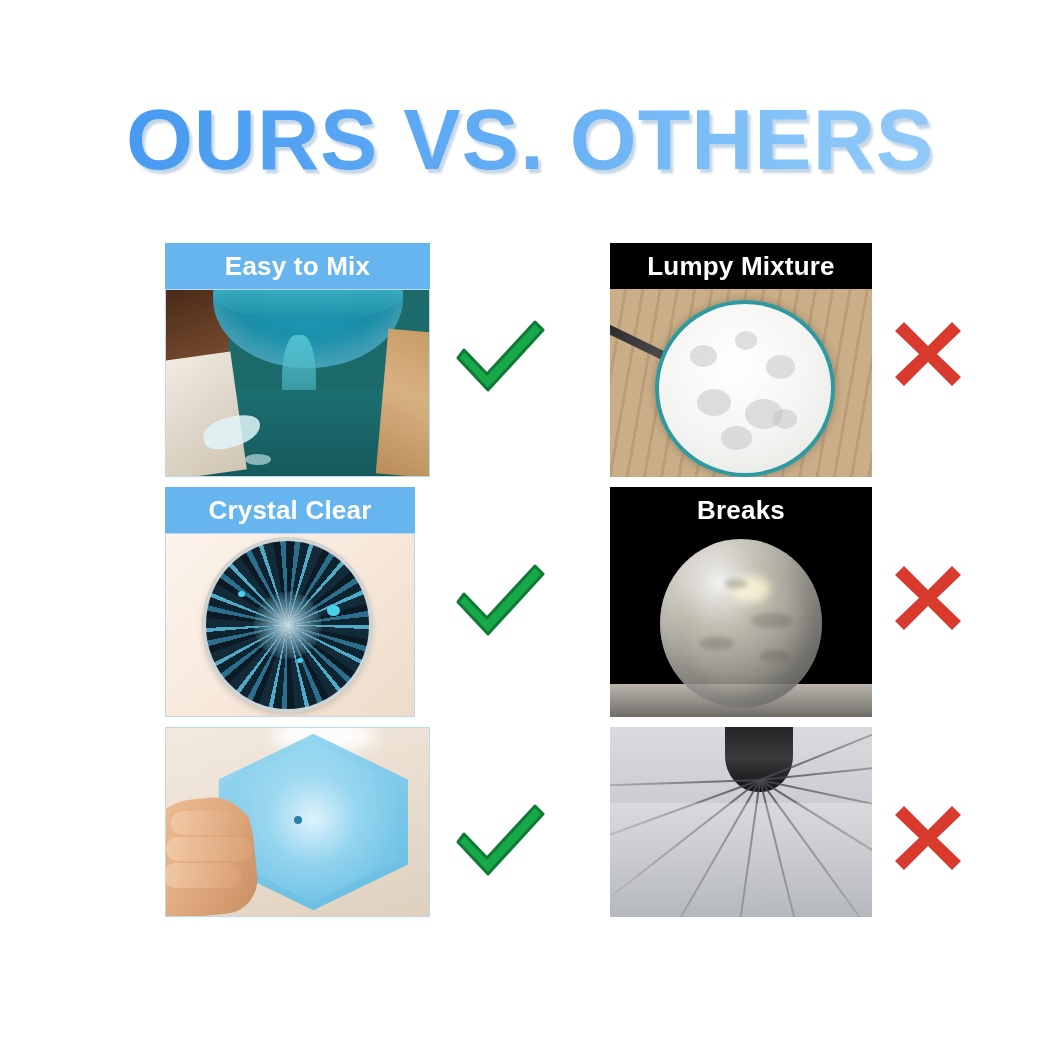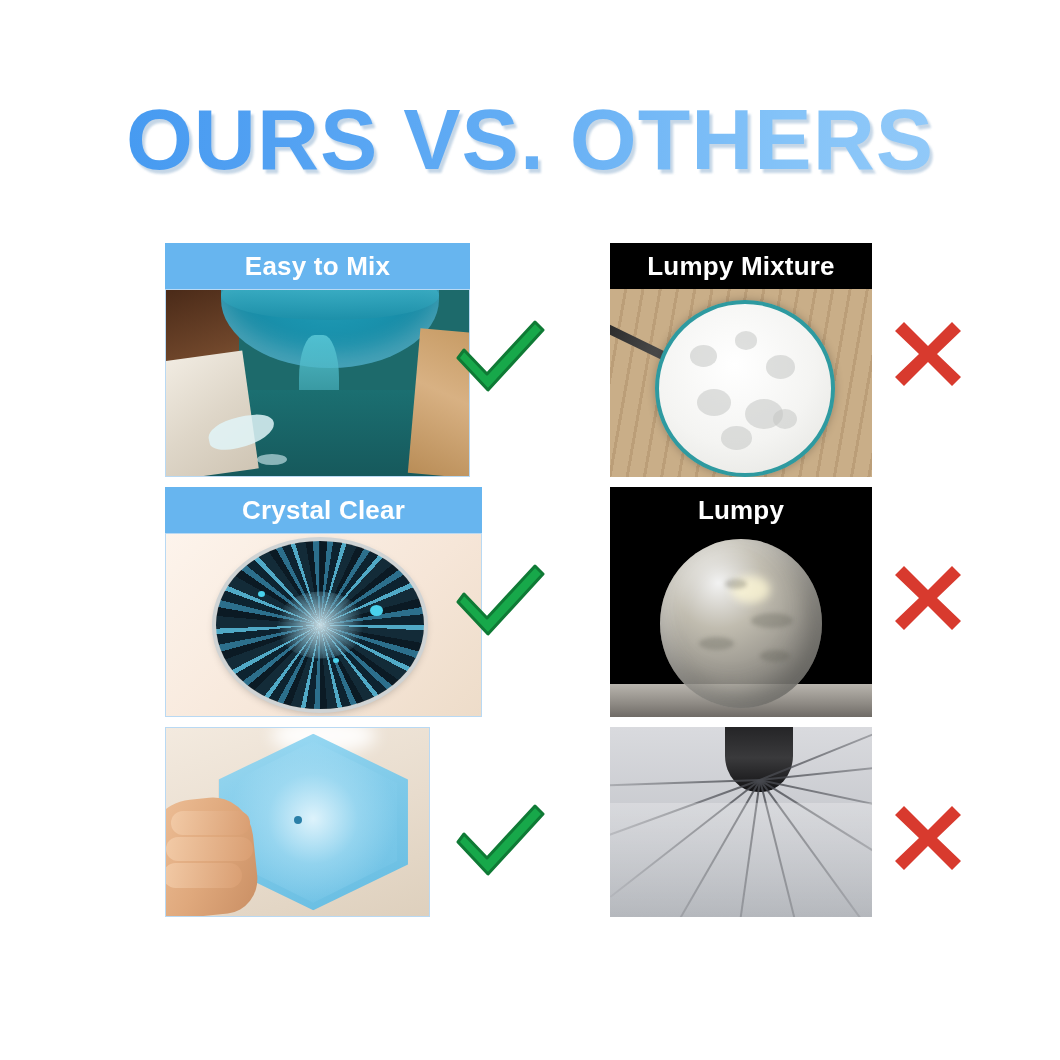--- a/index.html
+++ b/index.html
@@ -246,21 +246,21 @@
   .ph-umbrella .sheen {
     position: absolute; left: 0; top: 40%; width: 100%; height: 60%;
     background: linear-gradient(180deg, rgba(255,255,255,0.25), rgba(255,255,255,0));
   }
 </style>
 </head>
 <body>
 
 <div id="title">OURS VS. OTHERS</div>
 
-<div class="panel ours" style="left:165px; top:243px; width:305px;">
+<div class="panel ours" style="left:165px; top:243px; width:265px;">
   <div class="panel-label">Easy to Mix</div>
   <div class="photo ph-pour" style="height:188px;">
     <div class="wood-l"></div>
     <div class="cup"></div>
     <div class="cuprim"></div>
     <div class="stream"></div>
     <div class="pool"></div>
     <div class="cloth"></div>
     <div class="wood-r"></div>
     <div class="gloss"></div>
@@ -290,40 +290,40 @@
     </div>
   </div>
 </div>
 
 <div class="mark" style="left:893px; top:320px;">
   <svg width="70" height="68" viewBox="0 0 70 68">
     <path d="M11,2 L35,26 L59,2 L68,11 L44,34 L68,57 L59,66 L35,42 L11,66 L2,57 L26,34 L2,11 Z" fill="#d83a2e"></path>
   </svg>
 </div>
 
-<div class="panel ours" style="left:165px; top:487px; width:317px;border-radius:27px;">
+<div class="panel ours" style="left:165px; top:487px; width:250px;border-radius:27px;">
   <div class="panel-label">Crystal Clear</div>
   <div class="photo ph-clear" style="height:184px;">
     <div class="disc">
       <div class="core"></div>
       <div class="spark" style="left:74%; top:38%; width:13px; height:11px;"></div>
       <div class="spark" style="left:20%; top:30%; width:7px; height:6px;"></div>
       <div class="spark" style="left:56%; top:70%; width:6px; height:5px;"></div>
     </div>
   </div>
 </div>
 
 <div class="mark" style="left:450px; top:562px;">
   <svg width="100" height="78" viewBox="0 0 100 78">
     <polygon points="8,40 14,32 37,56 85,4 93,12 38,72" fill="#17a84a" stroke="#0f7a35" stroke-width="3" stroke-linejoin="round"></polygon>
   </svg>
 </div>
 
 <div class="panel others" style="left:610px; top:487px; width:262px;">
-  <div class="panel-label">Lumpy</div>
+  <div class="panel-label">Breaks</div>
   <div class="photo ph-cloudy" style="height:184px;">
     <div class="table"></div>
     <div class="ball">
       <div class="hl"></div>
       <div class="smudge" style="left:56%; top:44%; width:26%; height:9%;"></div>
       <div class="smudge" style="left:24%; top:58%; width:22%; height:8%;"></div>
       <div class="smudge" style="left:62%; top:66%; width:18%; height:7%;"></div>
       <div class="smudge" style="left:40%; top:24%; width:14%; height:6%;"></div>
     </div>
   </div>

